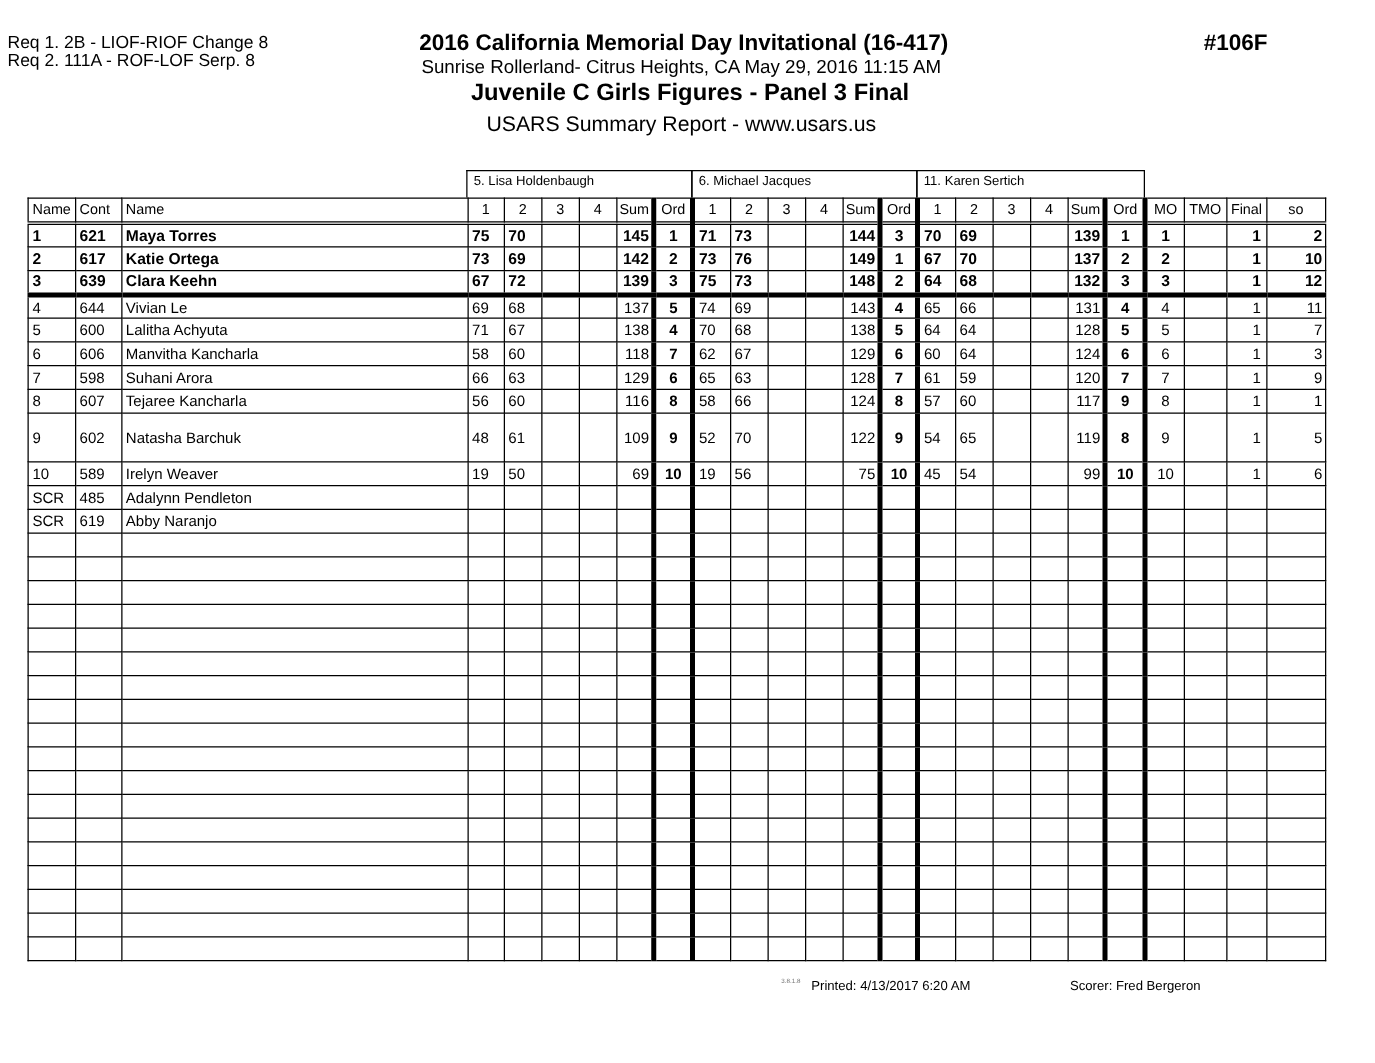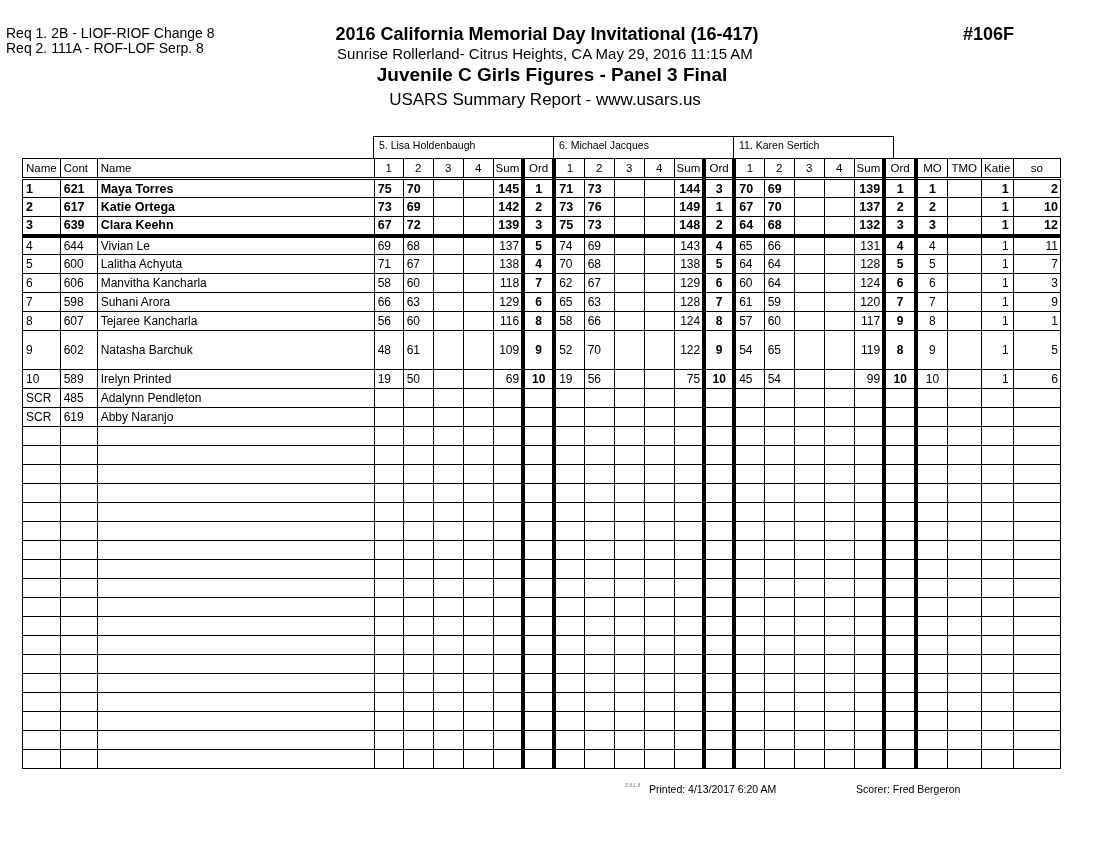--- a/index.html
+++ b/index.html
@@ -36,21 +36,21 @@
 <div class="abs req" style="top:41px;">Req  2.  111A - ROF-LOF Serp. 8</div>
 
 <div class="abs title t1">2016 California Memorial Day Invitational (16-417)</div>
 <div class="abs title t2">Sunrise Rollerland- Citrus Heights, CA  May 29, 2016  11:15 AM</div>
 <div class="abs title t3">Juvenile C Girls Figures - Panel 3 Final</div>
 <div class="abs title t4">USARS Summary Report - www.usars.us</div>
 <div class="abs eventno">#106F</div>
 
 <div class="judgehdr" style="left:373px; width:181px;">5.  Lisa Holdenbaugh</div>
 <div class="judgehdr" style="left:553px; width:181px;">6.  Michael  Jacques</div>
-<div class="judgehdr" style="left:733px; width:161px;">11.  Karen Sertich</div>
+<div class="judgehdr" style="left:733px; width:183px;">11.  Karen Sertich</div>
 
 <table class="grid" id="grid">
   <colgroup>
     <col style="width:37px">
       <col style="width:37px">
       <col style="width:277px">
     <col style="width:29px">
       <col style="width:30px">
       <col style="width:30px">
       <col style="width:30px">
@@ -91,21 +91,21 @@
       <td class="c" style="padding:0 1px">Sum</td>
       <td class="c thickL">Ord</td>
       <td class="c thickL">1</td>
       <td class="c">2</td>
       <td class="c">3</td>
       <td class="c">4</td>
       <td class="c" style="padding:0 1px">Sum</td>
       <td class="c thickL">Ord</td>
       <td class="c thickL">MO</td>
       <td class="c" style="padding:0 3px">TMO</td>
-      <td class="c" style="padding:0 1px">Katie</td>
+      <td class="c" style="padding:0 1px">Final</td>
       <td class="c" style="padding:0 17px">so</td>
     </tr>
   <tr class="bold">
         <td>1</td>
         <td>621</td>
         <td>Maya Torres</td>
         <td>75</td>
         <td>70</td>
         <td></td>
         <td></td>
@@ -340,21 +340,21 @@
         <td class="r" style="padding: 0px 2px;">119</td>
         <td class="ord thickL">8</td>
         <td class="c thickL">9</td>
         <td class="c"></td>
         <td class="r" style="padding-right: 4px;">1</td>
         <td class="r" style="padding: 0px 2px;">5</td>
       </tr>
       <tr>
         <td>10</td>
         <td>589</td>
-        <td>Irelyn Printed</td>
+        <td>Irelyn Weaver</td>
         <td>19</td>
         <td>50</td>
         <td></td>
         <td></td>
         <td class="r" style="padding: 0px 2px;">69</td>
         <td class="ord thickL">10</td>
         <td class="thickL">19</td>
         <td>56</td>
         <td></td>
         <td></td>

